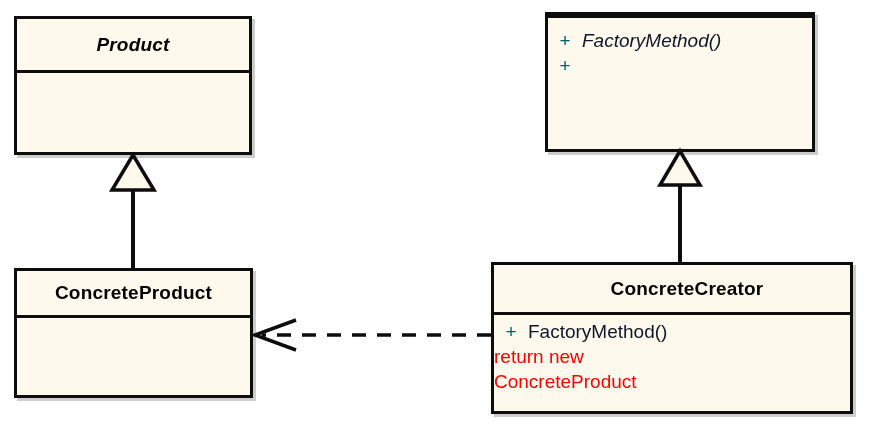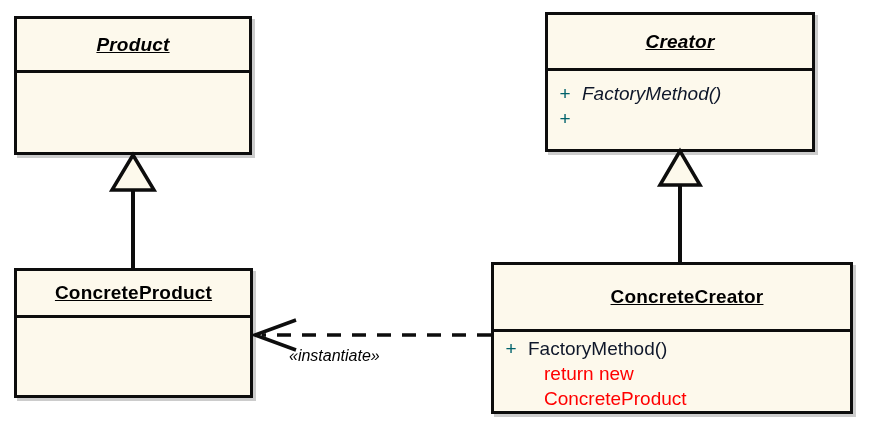--- a/index.html
+++ b/index.html
@@ -27,21 +27,20 @@
     box-sizing: border-box;
     width: 100%;
     display: flex;
     align-items: center;
     justify-content: center;
     text-align: center;
     color: #000000;
     font-weight: bold;
     font-size: 19px;
     letter-spacing: 0.2px;
-    text-decoration: underline;
   }
   .uml-title.abstract { font-style: italic; }
   .uml-divider {
     width: 100%;
     height: 3px;
     background: #0d0d0d;
   }
   .uml-body {
     box-sizing: border-box;
     width: 100%;
@@ -63,21 +62,20 @@
     font-size: 19px;
   }
   .member-name {
     color: #0f172a;
   }
   .member-name.abstract { font-style: italic; }
   .uml-note-line {
     font-size: 19px;
     line-height: 25px;
     color: #ff0000;
-    padding-left: 50px;
     white-space: nowrap;
   }
   .stereotype-label {
     position: absolute;
     font-size: 16px;
     font-style: italic;
     color: #000000;
     white-space: nowrap;
   }
   svg.overlay {
@@ -95,41 +93,40 @@
 
 <div id="canvas">
 
   <div class="uml-class" style="left:14px; top:16px; width:238px; height:139px;">
     <div class="uml-title abstract" style="height:51px;">Product</div>
     <div class="uml-divider"></div>
     <div class="uml-body" style="height:82px;"></div>
   </div>
 
   <div class="uml-class" style="left:545px; top:12px; width:270px; height:140px;">
-    <div class="uml-title abstract" style="height:53px;">Creator</div>
     <div class="uml-divider"></div>
     <div class="uml-body" style="height:81px; padding-top:10px;">
       <div class="uml-member">
         <span class="member-vis">+</span>
         <span class="member-name abstract">FactoryMethod()</span>
       </div>
       <div class="uml-member">
         <span class="member-vis">+</span>
       </div>
     </div>
   </div>
 
   <div class="uml-class" style="left:14px; top:268px; width:239px; height:130px;">
     <div class="uml-title" style="height:44px;">ConcreteProduct</div>
     <div class="uml-divider"></div>
     <div class="uml-body" style="height:77px;"></div>
   </div>
 
   <div class="uml-class" style="left:491px; top:262px; width:362px; height:152px;">
-    <div class="uml-title" style="height:64px;padding-left:30px;">ConcreteCreator</div>
+    <div class="uml-title" style="height:47px;padding-left:30px;">ConcreteCreator</div>
     <div class="uml-divider"></div>
     <div class="uml-body" style="height:96px; padding-top:4px;">
       <div class="uml-member">
         <span class="member-vis">+</span>
         <span class="member-name">FactoryMethod()</span>
       </div>
       <div class="uml-note-line">return new</div>
       <div class="uml-note-line">ConcreteProduct</div>
     </div>
   </div>
@@ -145,15 +142,14 @@
       <line x1="680" y1="185" x2="680" y2="262" stroke="#0d0d0d" stroke-width="4"></line>
       <polygon points="680,151 660,185 700,185" fill="#fdf9ec" stroke="#0d0d0d" stroke-width="3.5" stroke-linejoin="miter"></polygon>
     </g>
 
     <g>
       <line x1="491" y1="335" x2="262" y2="335" stroke="#0d0d0d" stroke-width="3.5" stroke-dasharray="14,11"></line>
       <polyline points="296,320 255,335 296,350" fill="none" stroke="#0d0d0d" stroke-width="3.5" stroke-linecap="butt" stroke-linejoin="miter"></polyline>
     </g>
   </svg>
 
-  <div class="stereotype-label" style="left:289px; top:347px;">«instantiate»</div>
 
 </div>
 
 </body></html>

